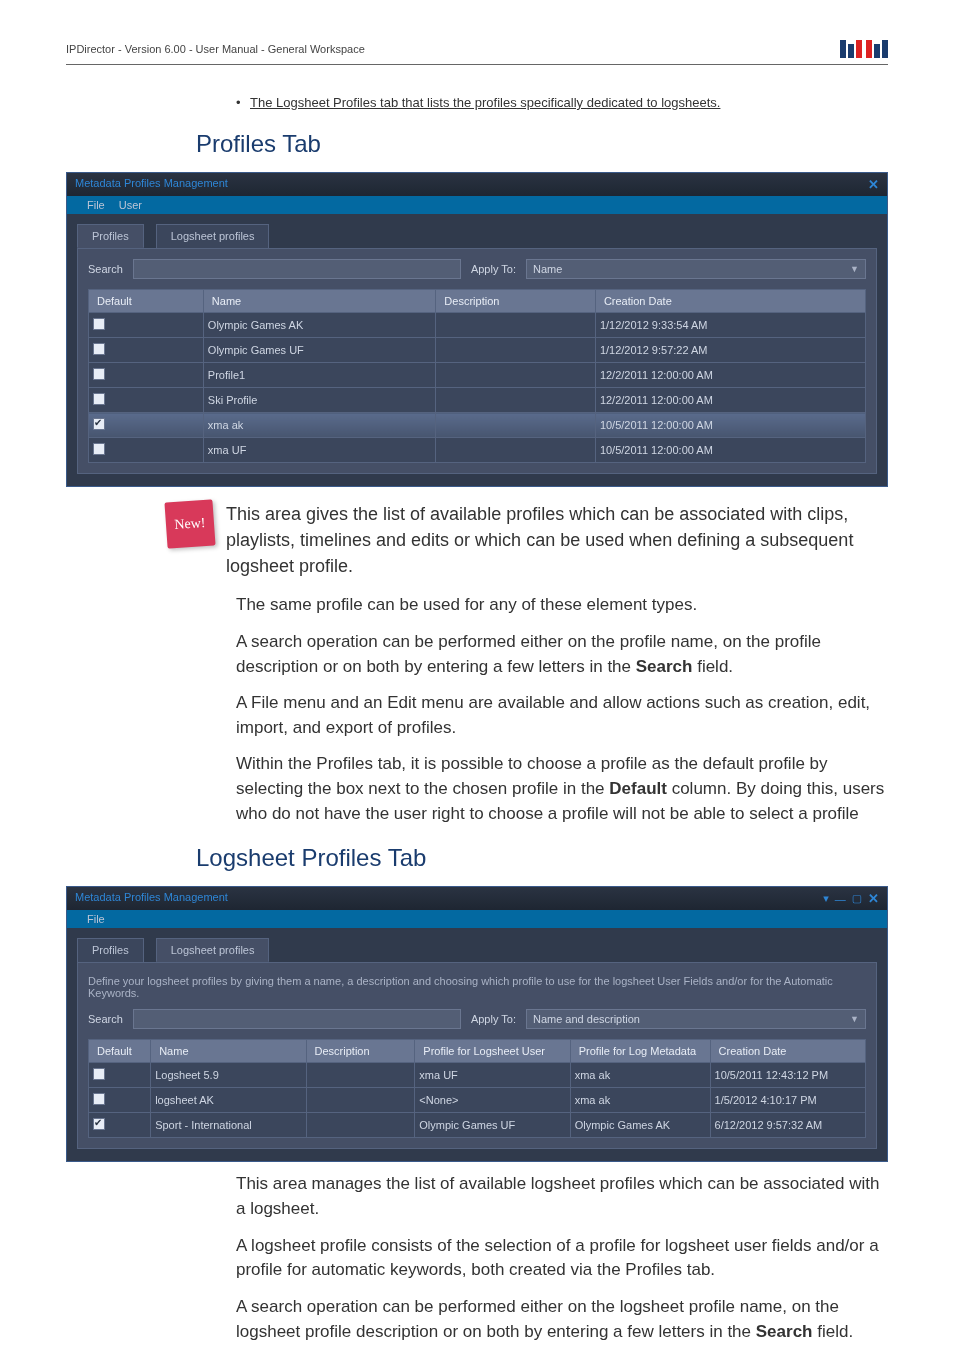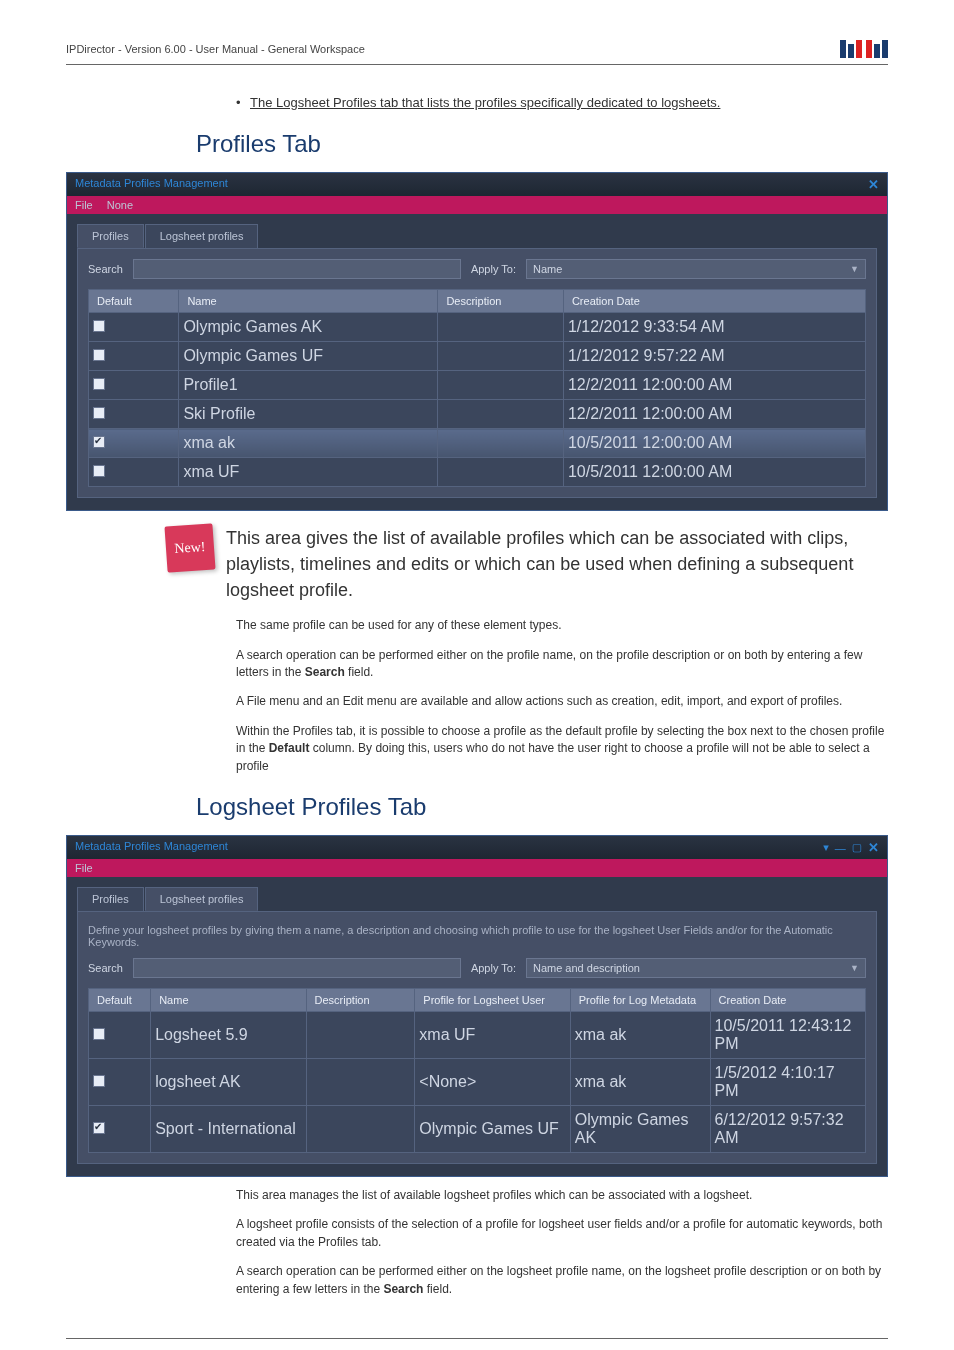--- a/index.html
+++ b/index.html
@@ -13,41 +13,41 @@
   .evs-bars .b2 { height: 14px; margin-top: 4px; }
   .evs-bars .b3 { background: #d22; height: 18px; }
   .bullet-line { margin-left: 170px; margin-bottom: 20px; font-size: 13px; text-decoration: underline; }
   .bullet-line .dot { display: inline-block; width: 14px; }
   h2.section { font-size: 24px; font-weight: normal; color: #1a3c6e; margin: 18px 0 14px 130px; }
   .app-win { border: 1px solid #3a5a8a; background: #303a4c; color: #cfd6e3; font-family: Tahoma, sans-serif; font-size: 11px; }
   .win-title { background: linear-gradient(#2a3342,#1e2632); padding: 4px 8px; display: flex; justify-content: space-between; align-items: flex-start; color: #2e86d6; font-size: 11px; }
   .win-title .ctl { display: flex; gap: 6px; align-items: center; }
   .win-title .x { color: #2e86d6; font-weight: bold; font-size: 13px; }
   .win-title .pin, .win-title .min, .win-title .max { color: #2e86d6; }
-  .menubar { background: #be185d; padding: 3px 8px; display: flex; gap: 14px; }
+  .menubar { background: #0369a1; padding: 3px 20px; display: flex; gap: 14px; }
   .menubar span { color: #bcc5d6; }
-  .tabrow { display: flex; padding: 10px 10px 0 10px; gap: 1px; }
+  .tabrow { display: flex; padding: 10px 10px 0 10px; gap: 12px; }
   .tab { padding: 5px 14px; background: #3b465c; border: 1px solid #55637f; border-bottom: none; color: #bcc5d6; }
   .tab.active { background: #454f66; border-bottom: 1px solid #454f66; }
   .tab-body { background: #454f66; margin: 0 10px 12px 10px; padding: 10px; border: 1px solid #55637f; }
   .hint { color: #aab3c6; margin: 2px 0 10px 0; font-size: 11px; }
   .row-controls { display: flex; align-items: center; gap: 10px; }
   .lbl { color: #cfd6e3; font-size: 11px; }
   .txtbox { flex: 1; height: 20px; background: #535e75; border: 1px solid #6a7690; }
   .ddown { flex: 1; height: 20px; background: #535e75; border: 1px solid #6a7690; display: flex; justify-content: space-between; align-items: center; padding: 0 6px; }
   .ddown .arr { color: #aab3c6; font-size: 9px; }
   table.grid { width: 100%; border-collapse: collapse; margin-top: 10px; }
   table.grid th { background: #697692; color: #e8edf6; text-align: left; padding: 5px 8px; font-weight: normal; border: 1px solid #55637f; font-size: 11px; }
-  table.grid td { padding: 5px 4px; border: 1px solid #55637f; background: #3b465c; color: #cfd6e3; font-size: 16px; }
+  table.grid td { padding: 5px 4px; border: 1px solid #55637f; background: #3b465c; color: #cfd6e3; font-size: 11px; }
   table.grid tr.sel td { background: linear-gradient(#5a6b8c,#47556f); }
   .cb { display: inline-block; width: 12px; height: 12px; background: #e8edf6; border: 1px solid #6a7690; position: relative; }
   .cb.on::after { content: "✔"; position: absolute; top: -2px; left: 0; font-size: 10px; color: #2a3342; }
   .newnote { display: flex; align-items: flex-start; gap: 12px; margin: 14px 0 14px 100px; }
   .newbadge { width: 48px; height: 46px; background: #d8395a; transform: rotate(-4deg); display: flex; align-items: center; justify-content: center; font-family: "Comic Sans MS", cursive; color: #fff; font-size: 14px; border-radius: 2px; box-shadow: 2px 2px 4px rgba(0,0,0,.25); flex-shrink: 0; }
-  .para { margin: 10px 0 12px 170px; font-size: 12px; line-height: 1.45; }
+  .para { margin: 10px 0 12px 170px; font-size: 17px; line-height: 1.45; }
   .newnote .ntext p { font-size: 18px; line-height: 1.45; }
   .footerbar { border-top: 1px solid #666; margin-top: 40px; padding-top: 14px; display: flex; font-size: 11px; color: #444; }
   .group-c { flex: 0 0 auto; }
 </style>
 </head>
 <body>
 <div class="page">
 
 <div class="headerbar">
   <div class="header-left">IPDirector - Version 6.00 - User Manual - General Workspace</div>
@@ -71,21 +71,21 @@
 
 <div class="app-win">
   <div class="win-title">
     <span>Metadata Profiles Management</span>
     <div class="ctl">
           <span class="x">✕</span>
         </div>
   </div>
   <div class="menubar">
     <span>File</span>
-    <span>None</span>
+    <span>User</span>
   </div>
   <div class="tabrow">
     <div class="tab active">Profiles</div>
     <div class="tab">Logsheet profiles</div>
   </div>
   <div class="tab-body">
     <div class="row-controls">
       <span class="lbl group-c">Search</span>
       <div class="txtbox"></div>
       <span class="lbl group-c">Apply To:</span>

